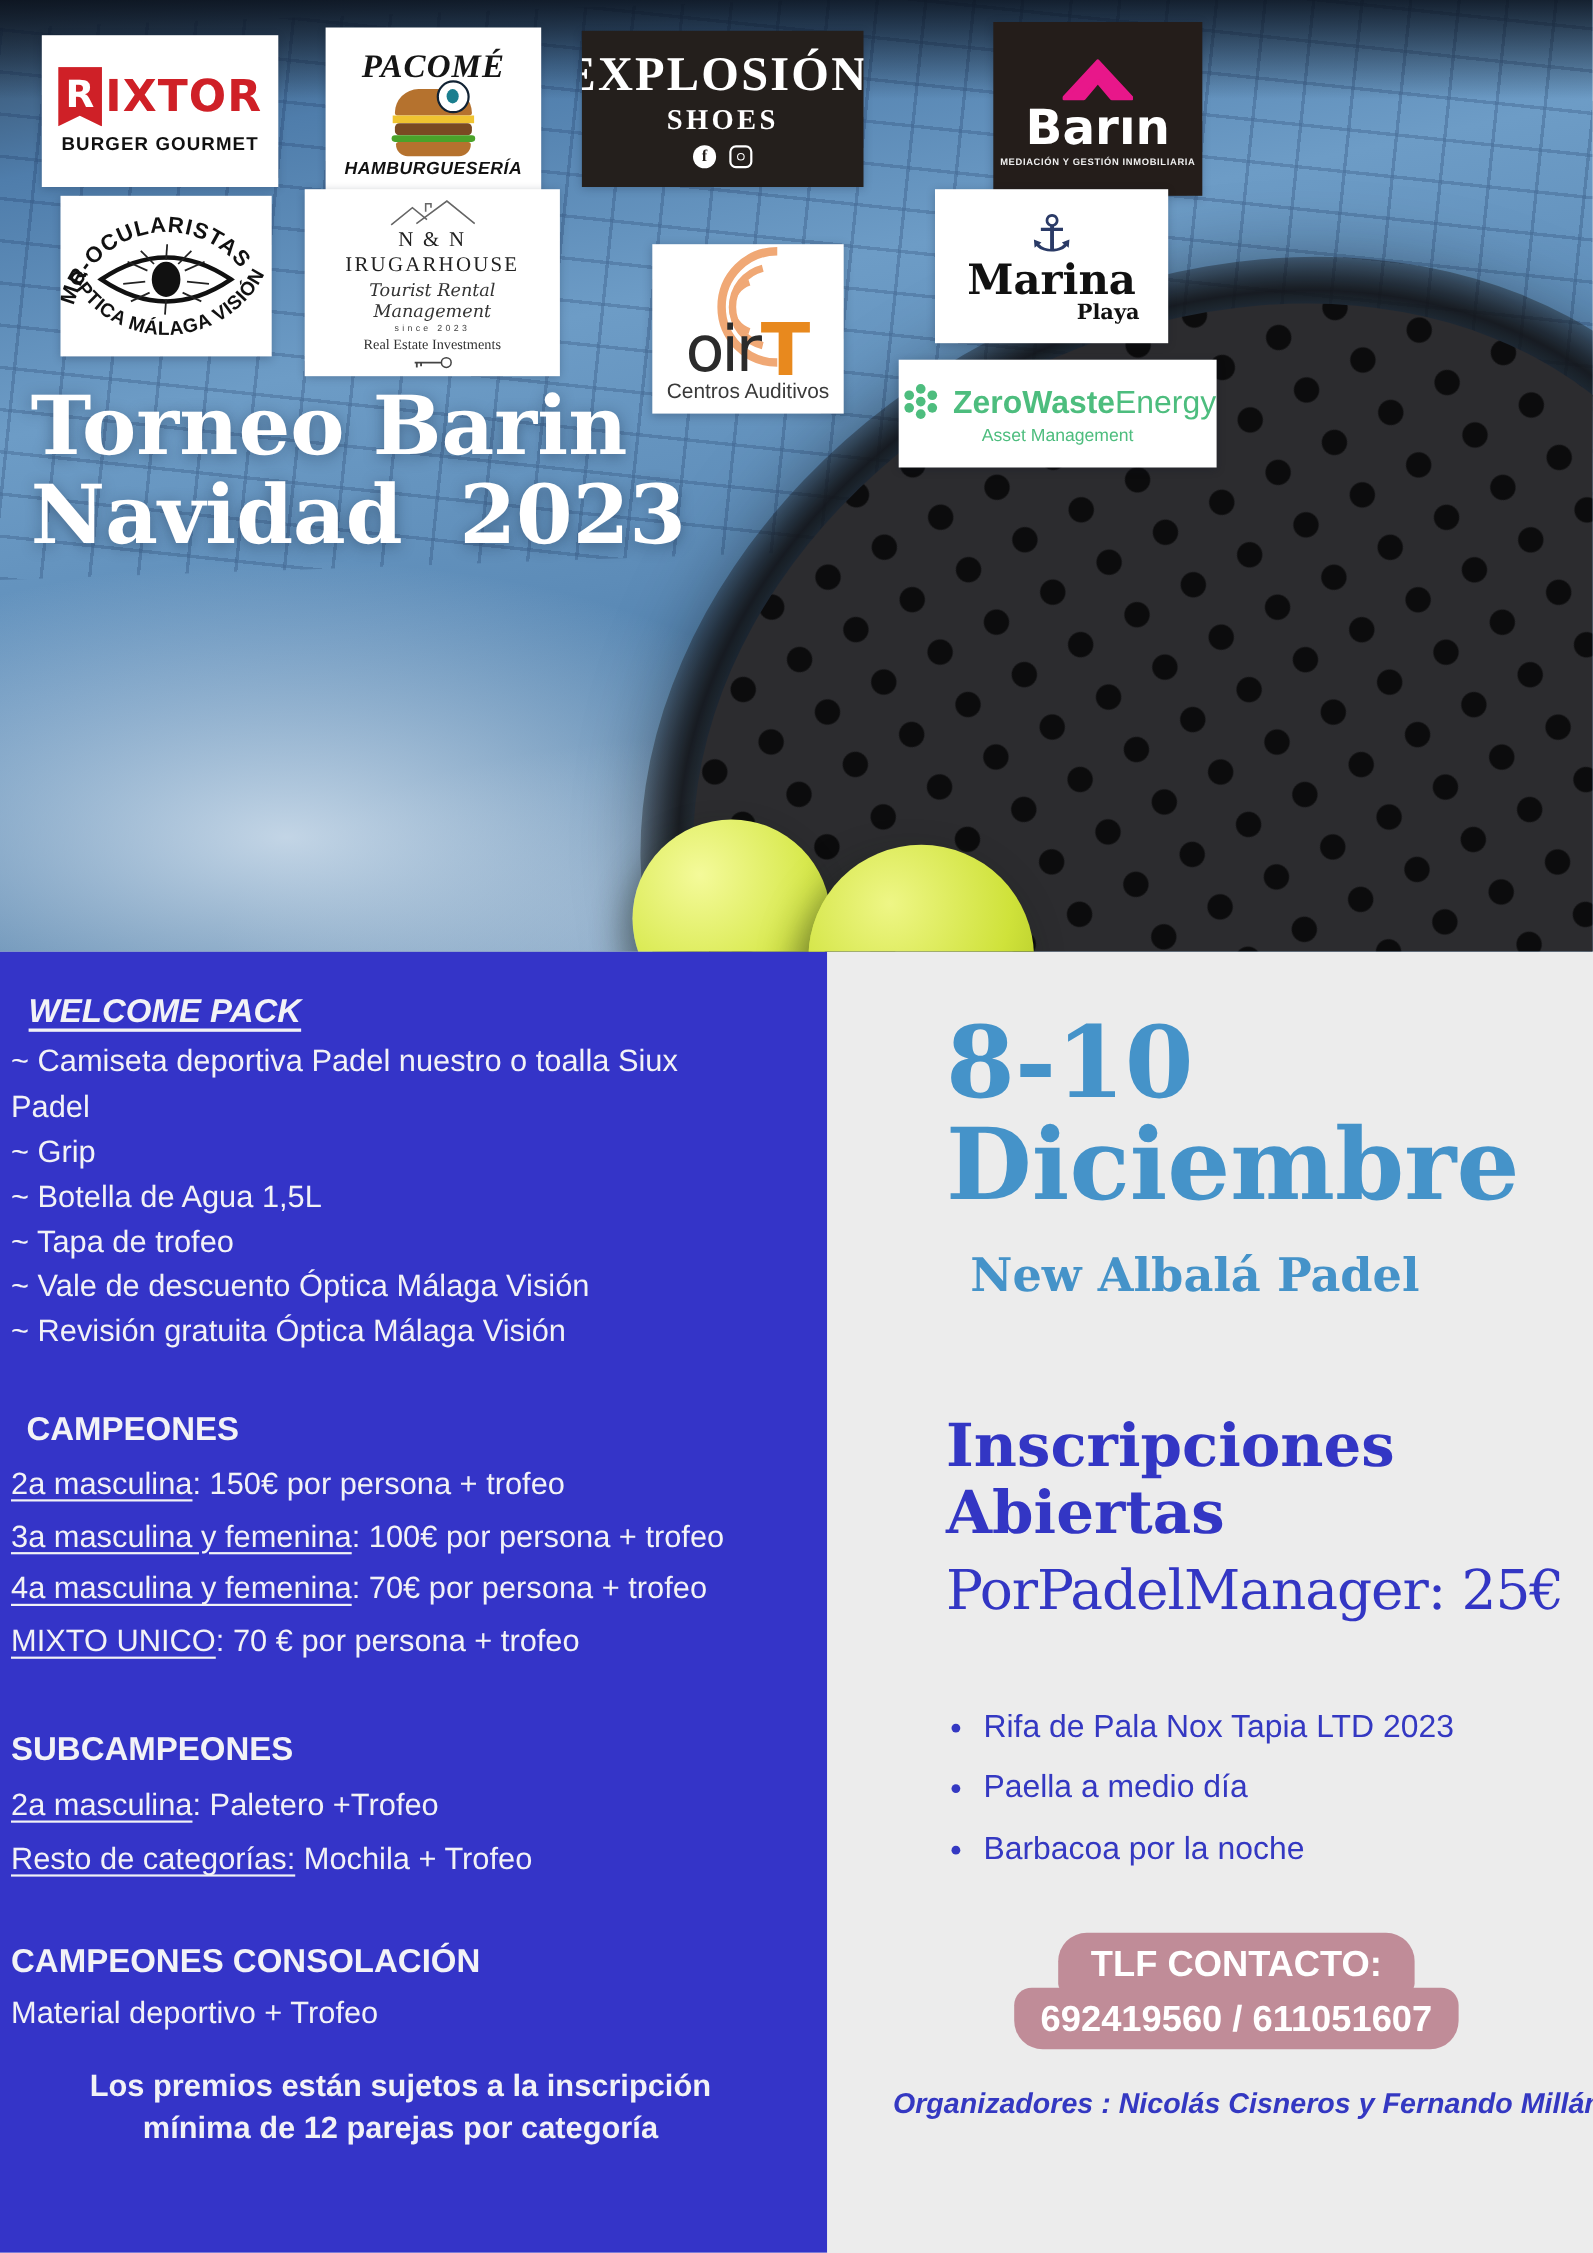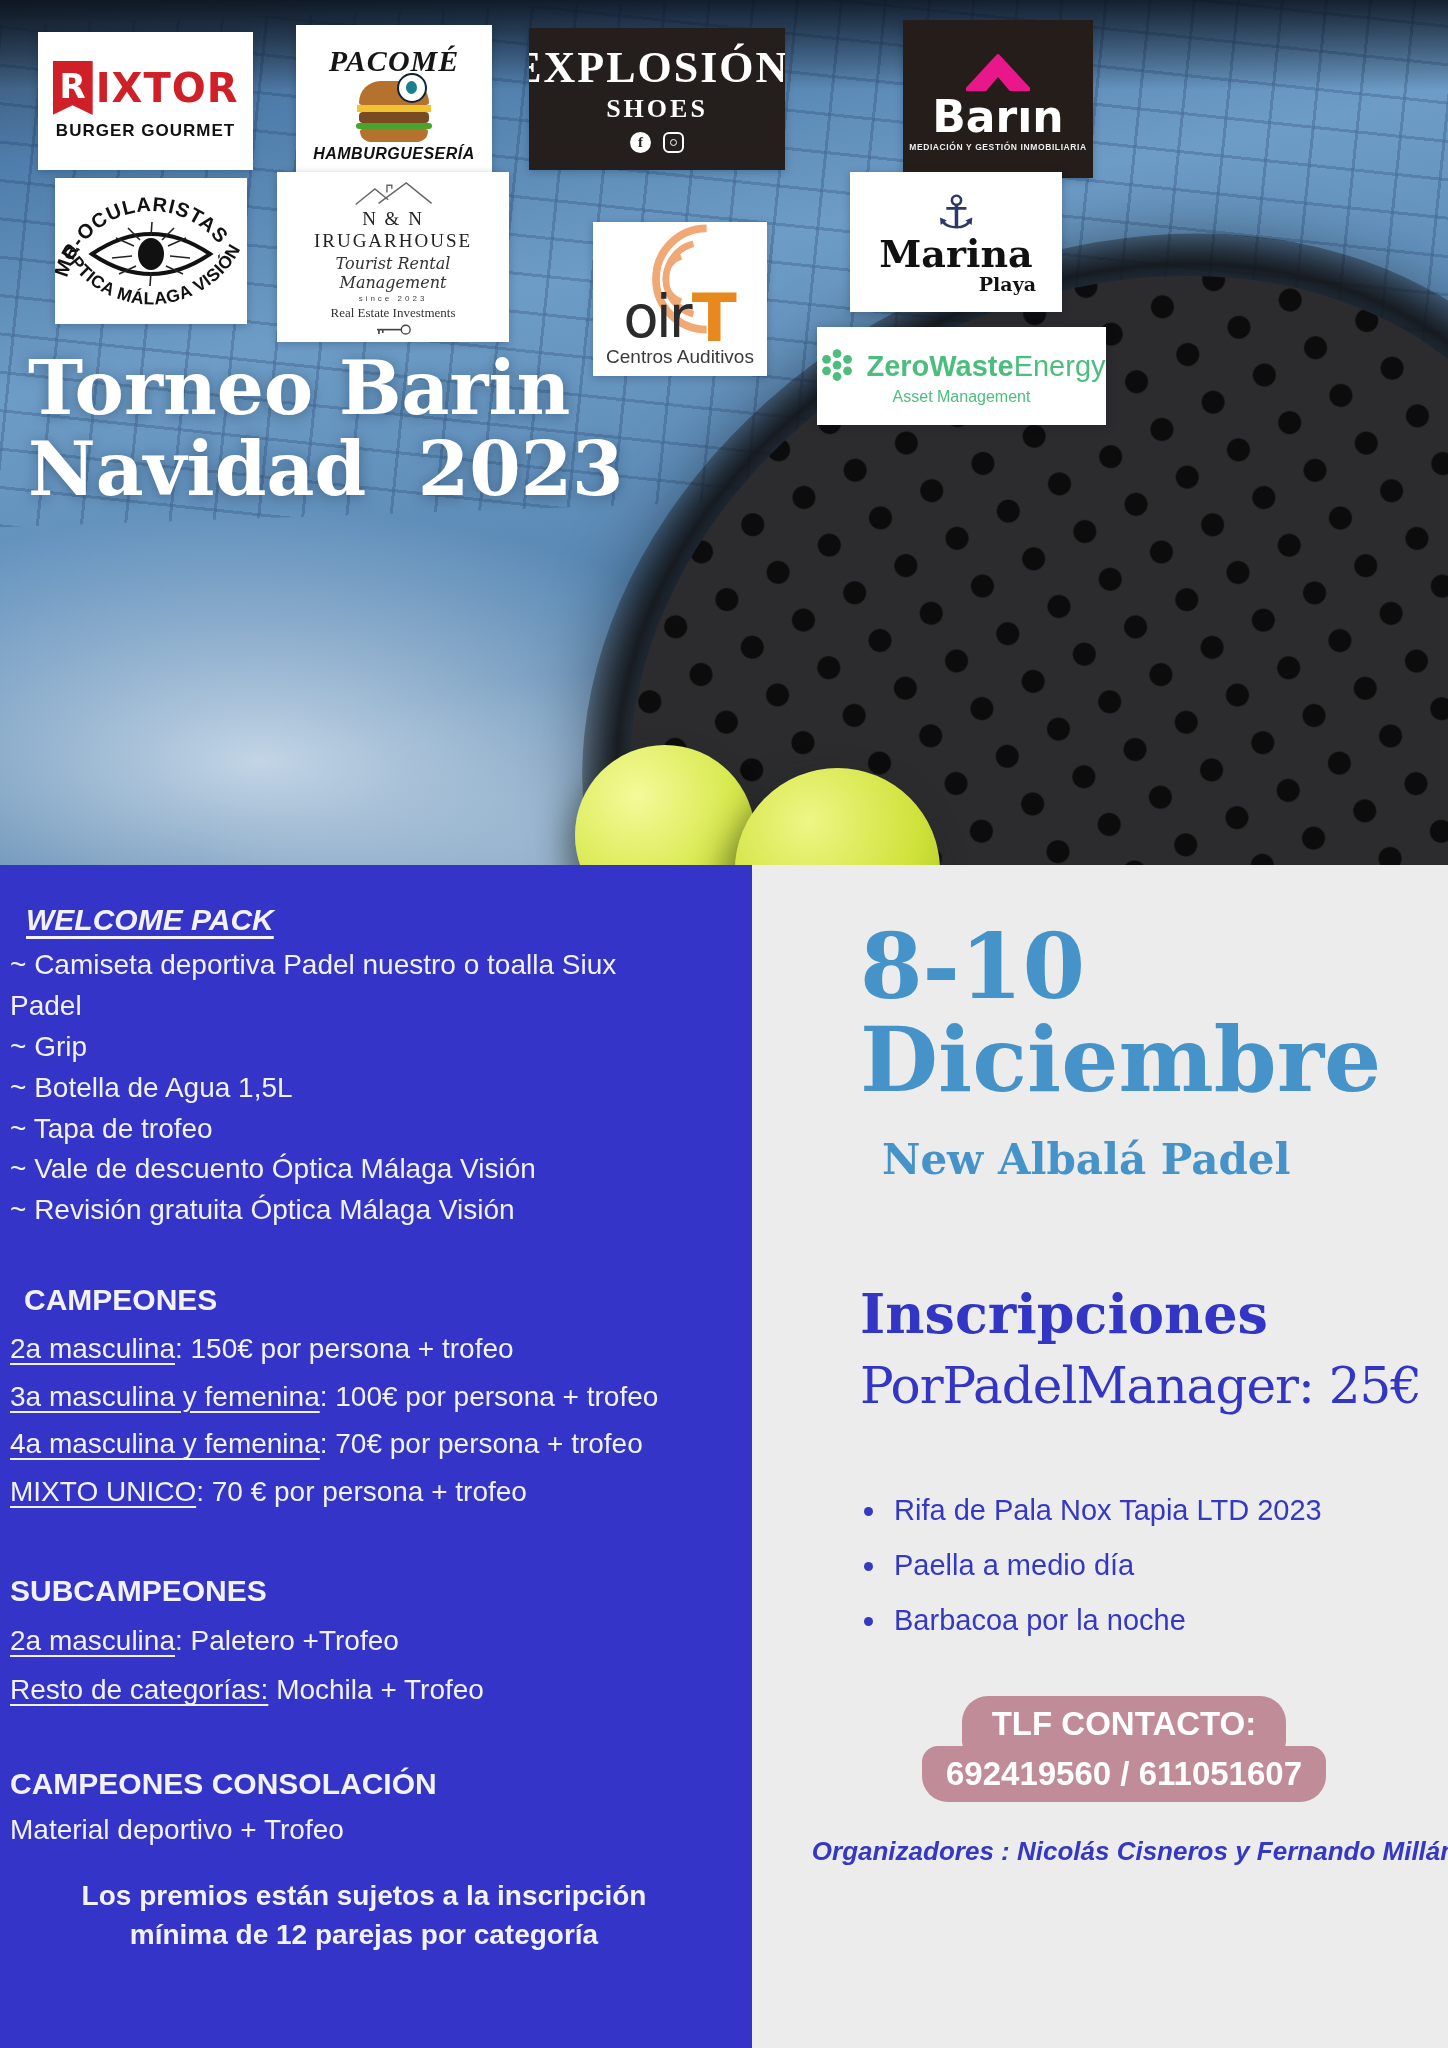--- a/index.html
+++ b/index.html
@@ -346,20 +346,21 @@
 
     <section class="col-right">
       <h2 class="date">
         <div>8-10</div>
         <div>Diciembre</div>
       </h2>
       <div class="venue">New Albalá Padel</div>
 
       <div class="insc">
         <div>Inscripciones</div>
+        <div>Abiertas</div>
       </div>
       <div class="price">PorPadelManager: 25€</div>
 
       <ul class="bullets">
         <li>Rifa de Pala Nox Tapia LTD 2023</li>
         <li>Paella a medio día</li>
         <li>Barbacoa por la noche</li>
       </ul>
 
       <div class="contact">

